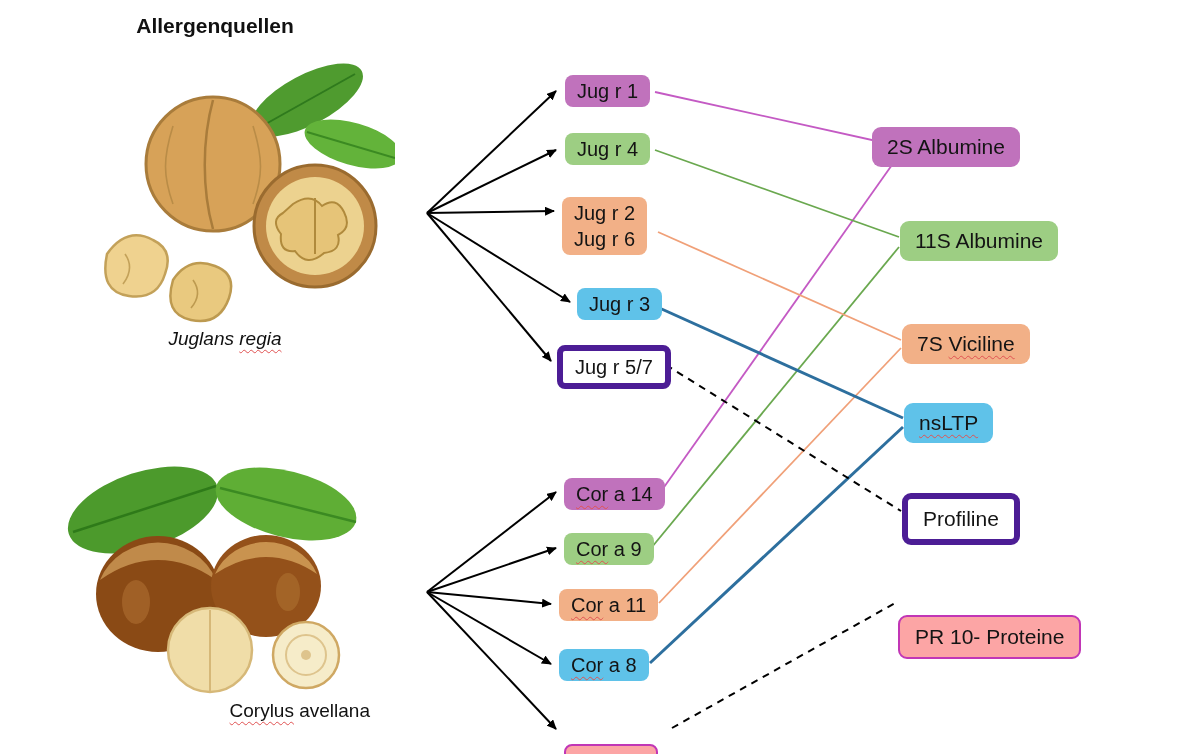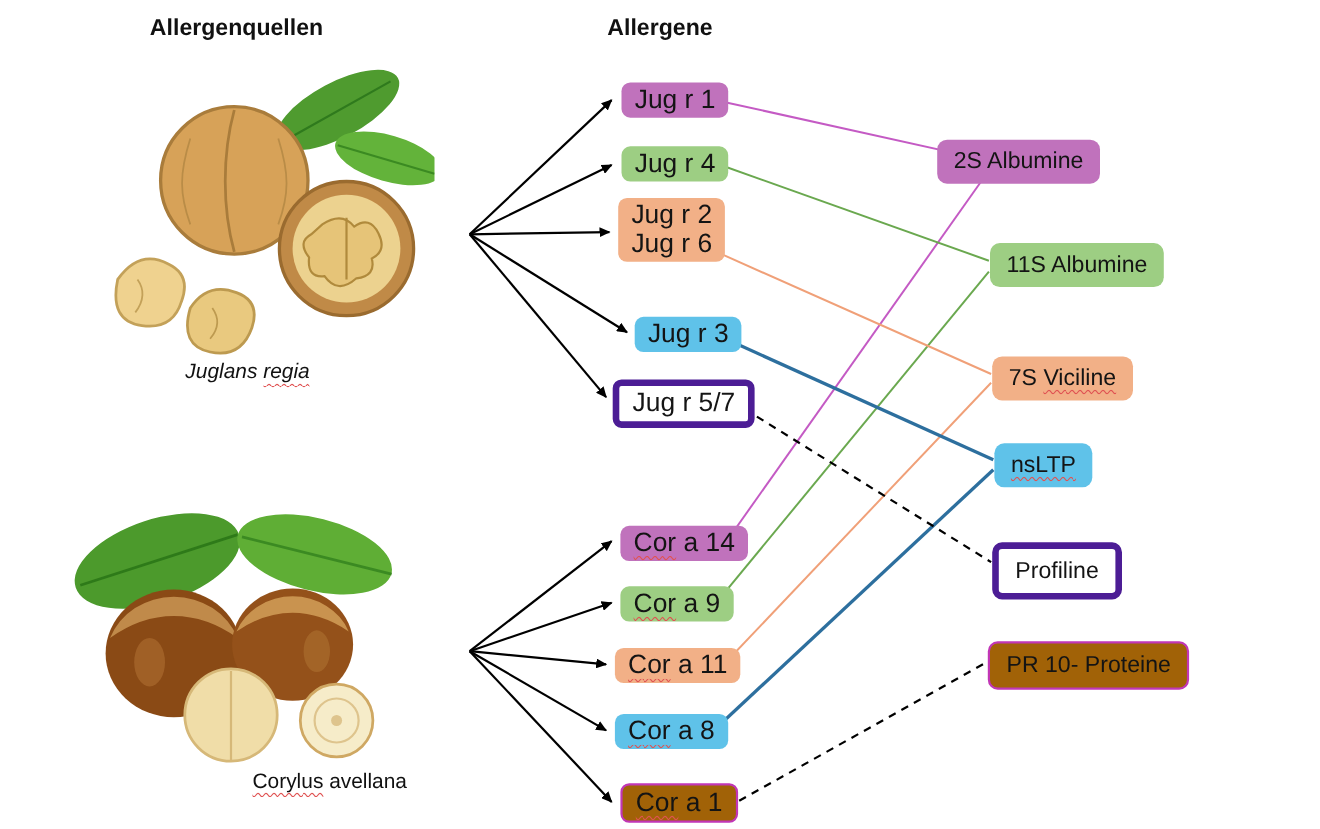--- a/index.html
+++ b/index.html
@@ -8,28 +8,28 @@
     font-family:"Liberation Sans",sans-serif;color:#1a1a1a;
   }
   .overlay{position:absolute;left:0;top:0;width:1200px;height:754px;pointer-events:none;}
   .col-header{
     position:absolute;top:14px;font-size:21px;font-weight:bold;text-align:center;color:#111;
   }
   .box{
     position:absolute;border-radius:8px;text-align:center;white-space:nowrap;
     color:#141414;box-sizing:border-box;
   }
-  .mid{font-size:24px;padding:3px 12px;line-height:26px;}
+  .mid{font-size:20px;padding:3px 12px;line-height:26px;}
   .fam{font-size:21px;padding:6px 15px;line-height:28px;border-radius:9px;}
   .purple{background:#c072bc;}
   .green{background:#9dce83;}
   .orange{background:#f2b087;}
   .blue{background:#5fc2e9;}
   .outline-green{background:#ffffff;border:6px solid #4c1d95;}
-  .outline-magenta{background:#a16207;border:2px solid #c136b6;}
+  .outline-magenta{background:#fca5a5;border:2px solid #c136b6;margin-top:32px;}
   .sq{
     text-decoration:underline wavy #e05252;
     text-decoration-thickness:1px;
     text-underline-offset:4px;
   }
   .caption{position:absolute;font-size:19px;color:#111;text-align:center;}
   .italic{font-style:italic;}
   .nut-img{position:absolute;}
 </style>
 </head>
@@ -68,21 +68,20 @@
       <line x1="658" y1="232" x2="901" y2="340" stroke="#f0a078" stroke-width="1.8"></line>
       <line x1="659" y1="603" x2="901" y2="348" stroke="#f0a078" stroke-width="1.8"></line>
       <line x1="655" y1="306" x2="903" y2="418" stroke="#2d6f9e" stroke-width="3"></line>
       <line x1="650" y1="663" x2="903" y2="427" stroke="#2d6f9e" stroke-width="3"></line>
       <line x1="666" y1="365" x2="901" y2="511" stroke="#000000" stroke-width="2" stroke-dasharray="7 6"></line>
       <line x1="672" y1="728" x2="897" y2="602" stroke="#000000" stroke-width="2" stroke-dasharray="7 6"></line>
     </g>
   </svg>
 
   <div class="col-header" style="left:55px;width:320px;">Allergenquellen</div>
-  <div class="col-header" style="left:520px;width:160px;">Allergene</div>
 
   <svg class="nut-img" style="left:55px;top:48px;" width="340" height="278" viewBox="0 0 340 278">
     <g>
       <ellipse cx="252" cy="52" rx="62" ry="25" transform="rotate(-28 252 52)" fill="#4f9b2f"></ellipse>
       <path d="M200 82 L300 26" stroke="#2f7a1d" stroke-width="2" fill="none"></path>
       <ellipse cx="298" cy="96" rx="50" ry="21" transform="rotate(16 298 96)" fill="#63b33a"></ellipse>
       <path d="M252 84 L340 110" stroke="#3b8a22" stroke-width="2" fill="none"></path>
     </g>
     <g>
       <circle cx="158" cy="116" r="67" fill="#d7a258" stroke="#a97c3b" stroke-width="3"></circle>
@@ -136,21 +135,21 @@
   <div class="caption" style="left:80px;top:700px;width:290px;text-align:right;">
     <span></span><span class="sq">Corylus</span><span> avellana</span>
   </div>
 
   <div class="box mid purple" style="left:565px;top:75px;">
     <span>Jug r 1</span><span class="sq"></span><span></span>
   </div>
   <div class="box mid green" style="left:565px;top:133px;">
     <span>Jug r 4</span><span class="sq"></span><span></span>
   </div>
-  <div class="box mid orange" style="left:562px;top:180px;text-align:center;">
+  <div class="box mid orange" style="left:562px;top:197px;text-align:center;">
     <div><span>Jug r 2</span><span class="sq"></span><span></span></div>
     <div>Jug r 6</div>
   </div>
   <div class="box mid blue" style="left:577px;top:288px;">
     <span>Jug r 3</span><span class="sq"></span><span></span>
   </div>
   <div class="box mid outline-green" style="left:557px;top:345px;">
     <span>Jug r 5/7</span><span class="sq"></span><span></span>
   </div>
   <div class="box mid purple" style="left:564px;top:478px;">
@@ -162,21 +161,21 @@
   <div class="box mid orange" style="left:559px;top:589px;">
     <span></span><span class="sq">Cor</span><span> a 11</span>
   </div>
   <div class="box mid blue" style="left:559px;top:649px;">
     <span></span><span class="sq">Cor</span><span> a 8</span>
   </div>
   <div class="box mid outline-magenta" style="left:564px;top:712px;">
     <span></span><span class="sq">Cor</span><span> a 1</span>
   </div>
 
-  <div class="box fam purple" style="left:852px;top:127px;text-align:right;">
+  <div class="box fam purple" style="left:872px;top:127px;text-align:right;">
     <span>2S Albumine</span><span class="sq"></span><span></span>
   </div>
   <div class="box fam green" style="left:900px;top:221px;">
     <span>11S Albumine</span><span class="sq"></span><span></span>
   </div>
   <div class="box fam orange" style="left:902px;top:324px;">
     <span>7S </span><span class="sq">Viciline</span><span></span>
   </div>
   <div class="box fam blue" style="left:904px;top:403px;">
     <span></span><span class="sq">nsLTP</span><span></span>

